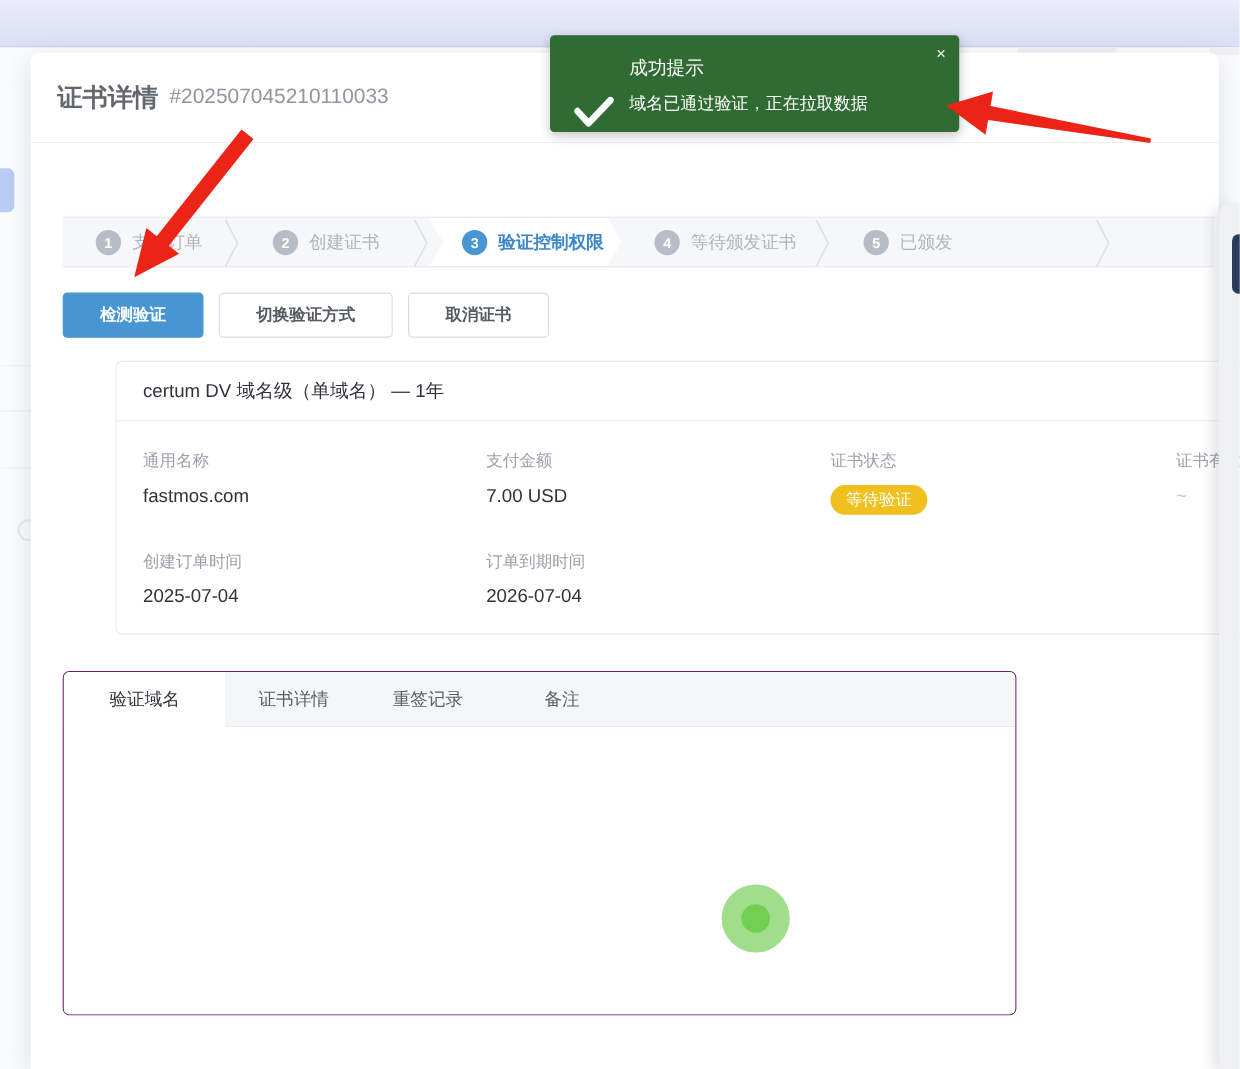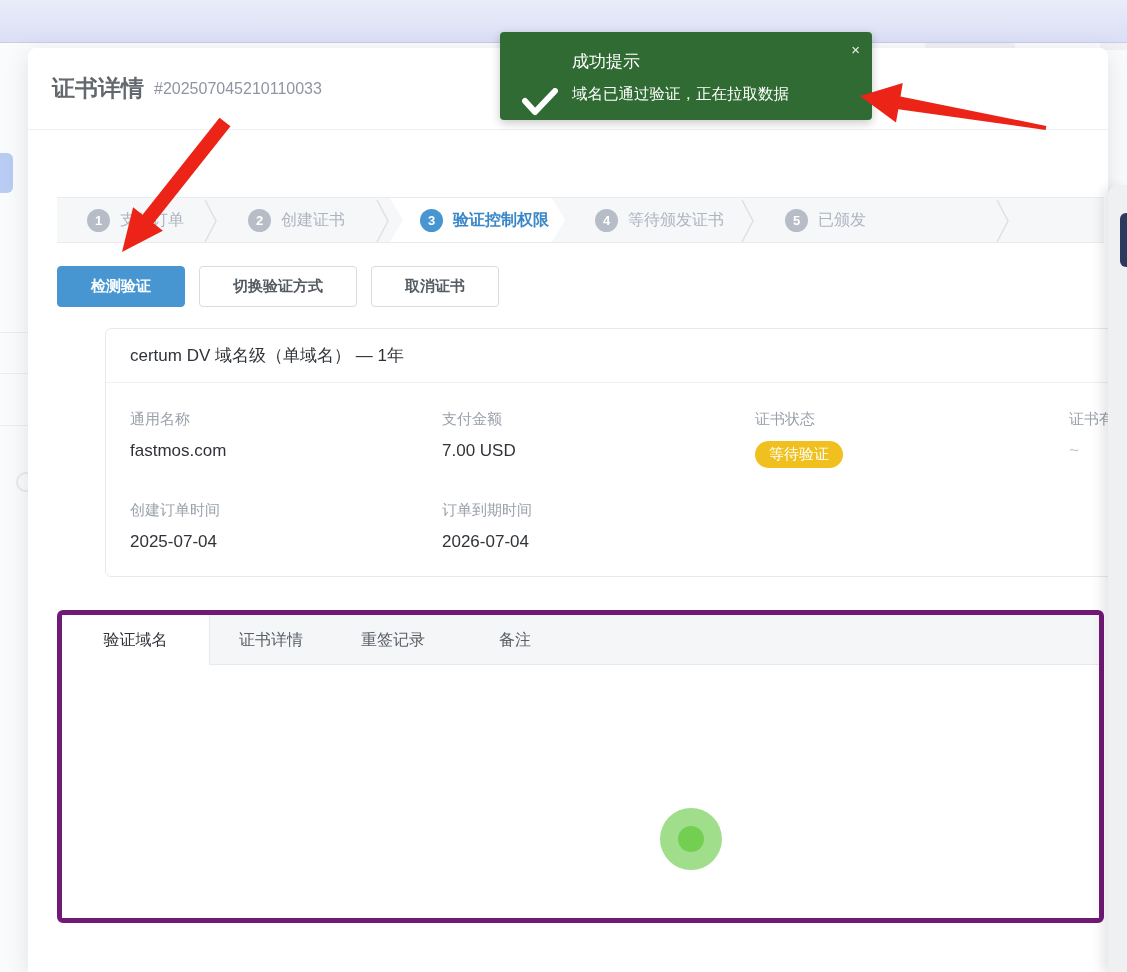--- a/index.html
+++ b/index.html
@@ -18,21 +18,21 @@
     border:2px solid #e9e9ec; border-radius:50%; background:transparent; }
 
   
   .modal { position:absolute; left:28px; top:48px; width:1080px; height:924px;
     background:#ffffff; border-radius:8px 8px 0 0;
     box-shadow:0 6px 24px rgba(60,70,90,.14); }
   .modal-header { position:absolute; left:0; top:0; width:100%; height:82px;
     display:flex; align-items:center; padding-left:24px;
     border-bottom:1px solid #eef0f3; }
   .modal-title { font-size:23px; font-weight:bold; color:#63676e; }
-  .modal-order-no { font-size:16px; color:#8f95a0; margin-left:10px; }
+  .modal-order-no { font-size:19px; color:#8f95a0; margin-left:10px; }
 
   
   .stepper { position:absolute; left:29px; top:149px; width:1047px; height:46px;
     background:#f5f7f9; border-top:1px solid #e9ebee; border-bottom:1px solid #e9ebee;
     display:flex; }
   .step { position:relative; height:44px; display:flex; align-items:center;
     gap:10px; padding-left:30px; flex:0 0 auto; }
   .step-1{width:161px;} .step-2{width:172px;} .step-4{width:190px;} .step-5{width:255px;}
   .step-3 { width:175px; background:#ffffff;
     clip-path:polygon(0 0, calc(100% - 13px) 0, 100% 50%, calc(100% - 13px) 100%, 0 100%, 13px 50%); }
@@ -62,22 +62,22 @@
     font-size:17px; color:#2f3338; }
   .info-card-body { padding:27px 0 0 24px; display:grid;
     grid-template-columns:312px 313px 314px 1fr; row-gap:33px; }
   .field-label { font-size:15px; color:#9aa1ab; margin-bottom:12px; }
   .field-value { font-size:17px; color:#2f3338; }
   .field-value.dim { color:#c0c4cc; }
   .badge { display:inline-block; background:#f0c01e; color:#ffffff;
     font-size:15px; font-weight:normal; padding:4px 14px; border-radius:14px; }
 
   
-  .tabs-card { position:absolute; left:29px; top:562px; width:1047px; height:313px;
-    border:5px solid #701a75; border-radius:6px; background:#fff; overflow:hidden; }
+  .tabs-card { position:absolute; left:29px; top:562px; width:867px; height:313px;
+    border:1px solid #701a75; border-radius:6px; background:#fff; overflow:hidden; }
   .tabs-bar { height:50px; background:#f4f6f8; border-bottom:1px solid #e6e9ed;
     display:flex; }
   .tab { height:50px; display:flex; align-items:center; justify-content:center;
     font-size:16px; color:#5a6066; width:122px; cursor:pointer; }
   .tab.active { width:148px; background:#ffffff; border-right:1px solid #e6e9ed;
     color:#2f3338; height:51px; border-top-left-radius:6px; }
   .tab-panel { position:relative; height:262px; background:#fff; }
   .spinner-outer { position:absolute; left:598px; top:143px; width:62px; height:62px;
     border-radius:50%; background:#a0de8c; }
   .spinner-inner { position:absolute; left:18px; top:18px; width:26px; height:26px;

